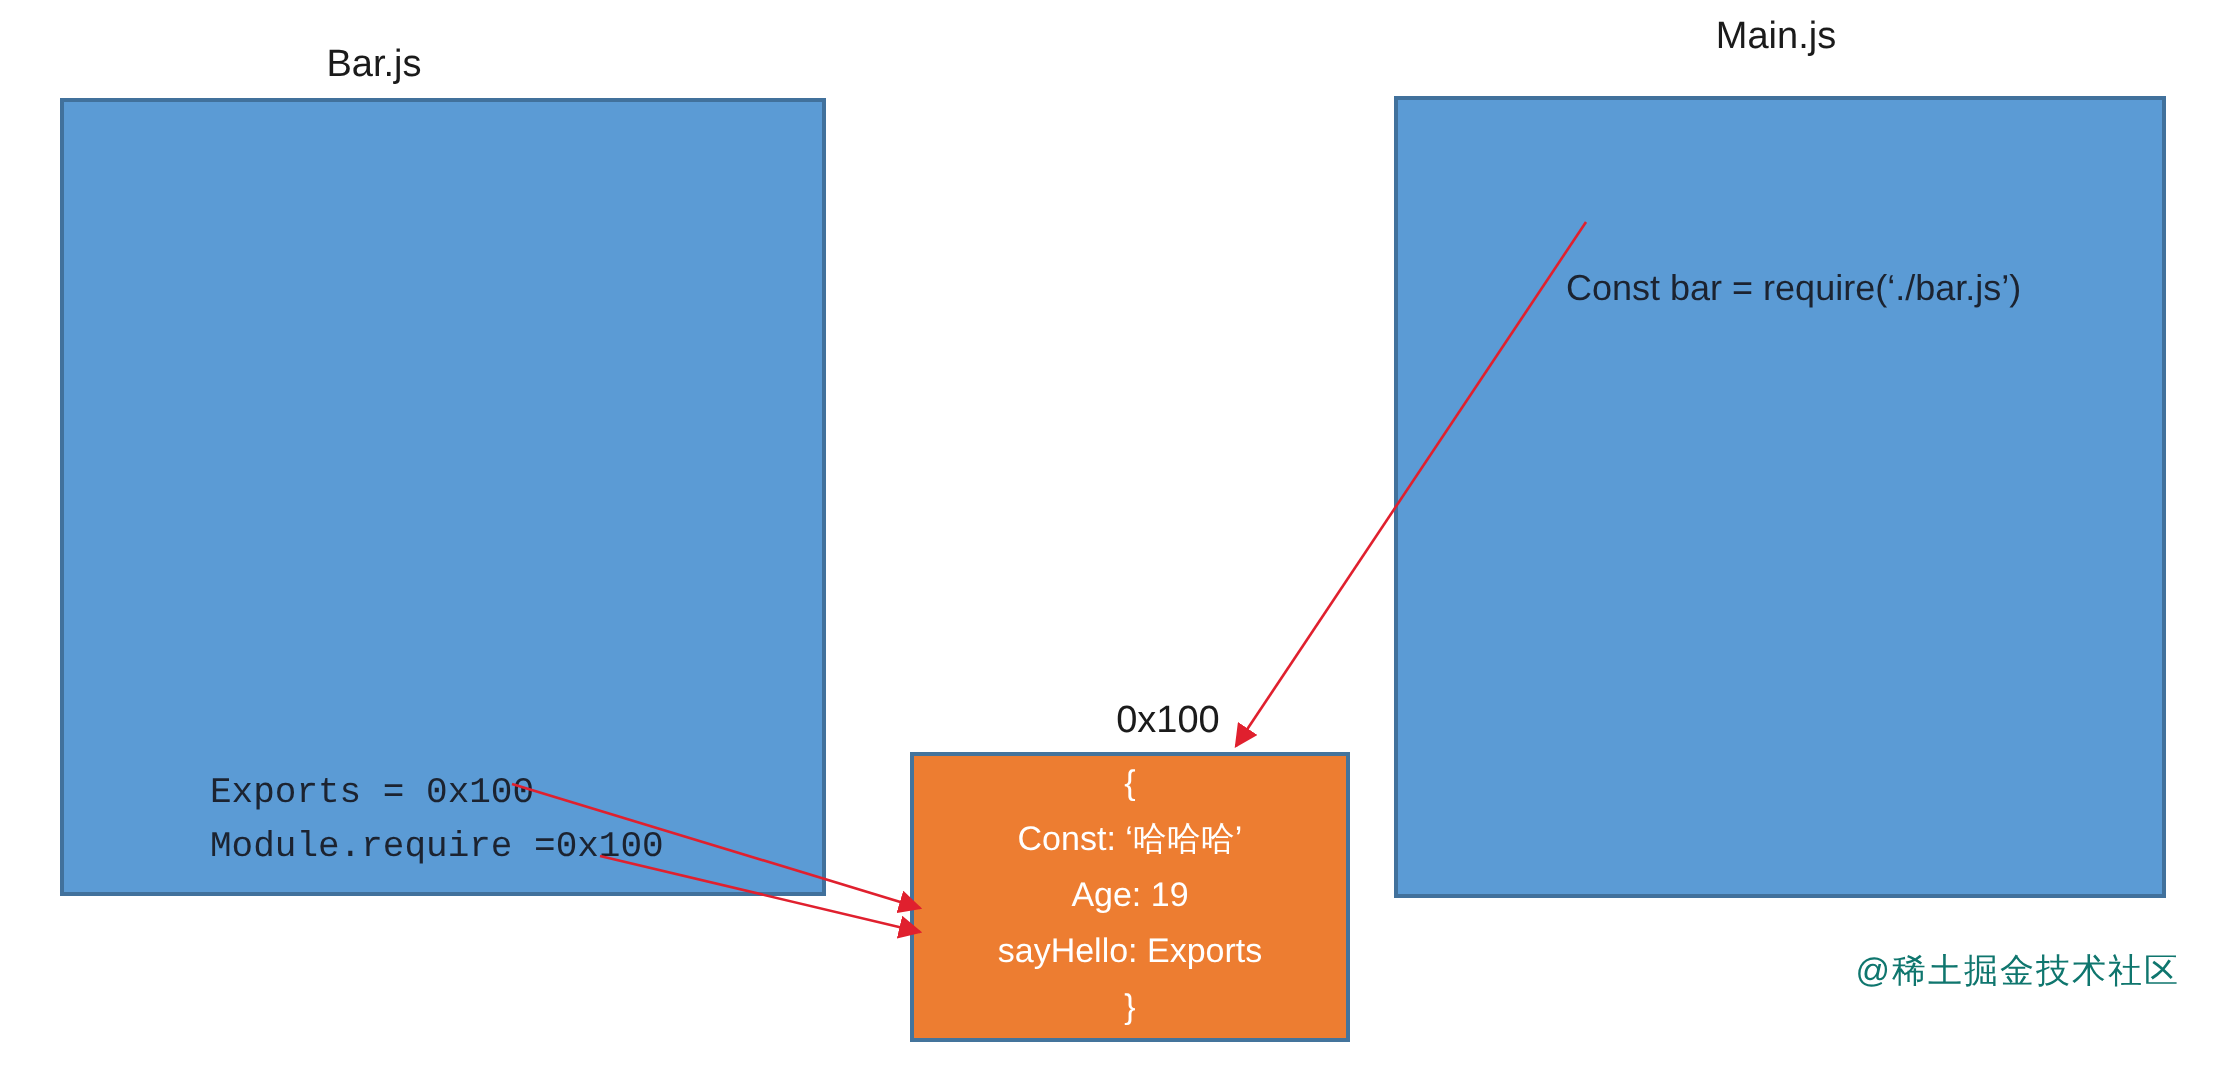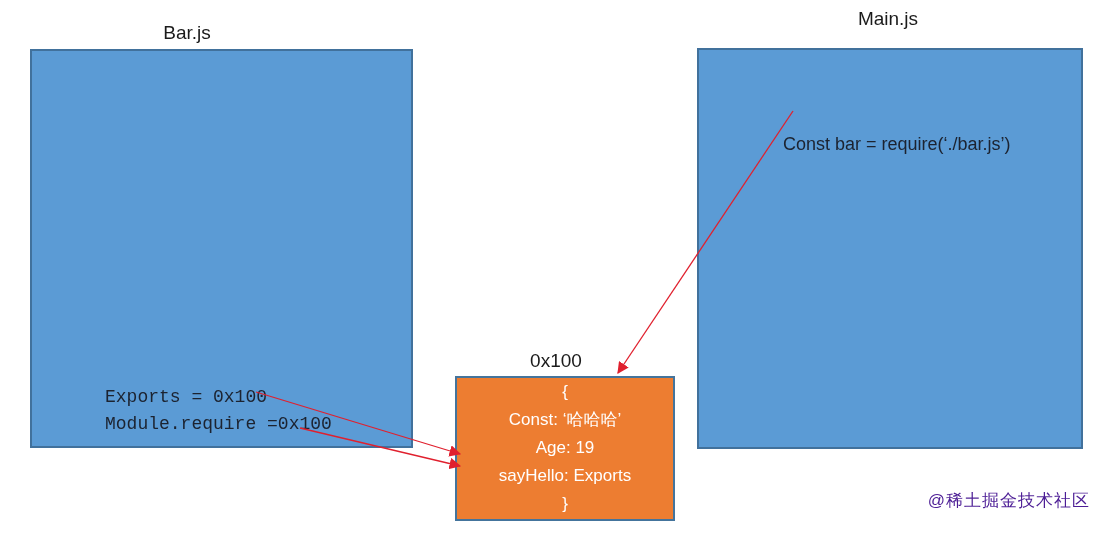--- a/index.html
+++ b/index.html
@@ -34,21 +34,21 @@
   
   .box-title {
     position: absolute;
     transform: translateX(-50%);
     font-size: 19px;
     color: #1b1b1b;
     white-space: nowrap;
   }
   .bar-title  { left: 187px; top: 22px; }
   .main-title { left: 888px; top: 8px;  }
-  .obj-title  { left: 556px; top: 350px; }
+  .obj-title  { left: 584px; top: 350px; }
 
   
   .code-text {
     position: absolute;
     font-size: 18px;
     line-height: 27px;
     color: #1c2330;
     white-space: nowrap;
   }
   .bar-code  { left: 105px; top: 384px; font-family: Liberation Mono, monospace; }
@@ -72,23 +72,23 @@
     position: absolute;
     left: 0; top: 0;
     width: 1112px; height: 533px;
     pointer-events: none;
   }
 
   
   .watermark {
     position: absolute;
     right: 22px;
-    top: 489px;
+    top: 474px;
     font-size: 17px;
-    color: #4c1d95;
+    color: #0f766e;
     letter-spacing: 1px;
     white-space: nowrap;
   }
 </style>
 </head>
 <body>
 
 <div class="canvas">
 
   <div class="box blue bar-box"></div>

